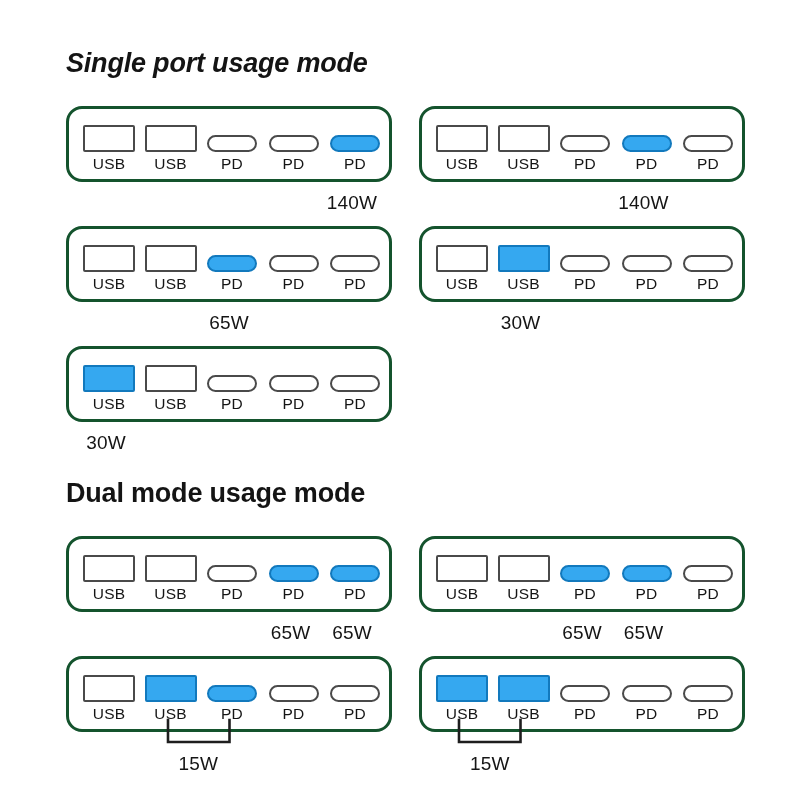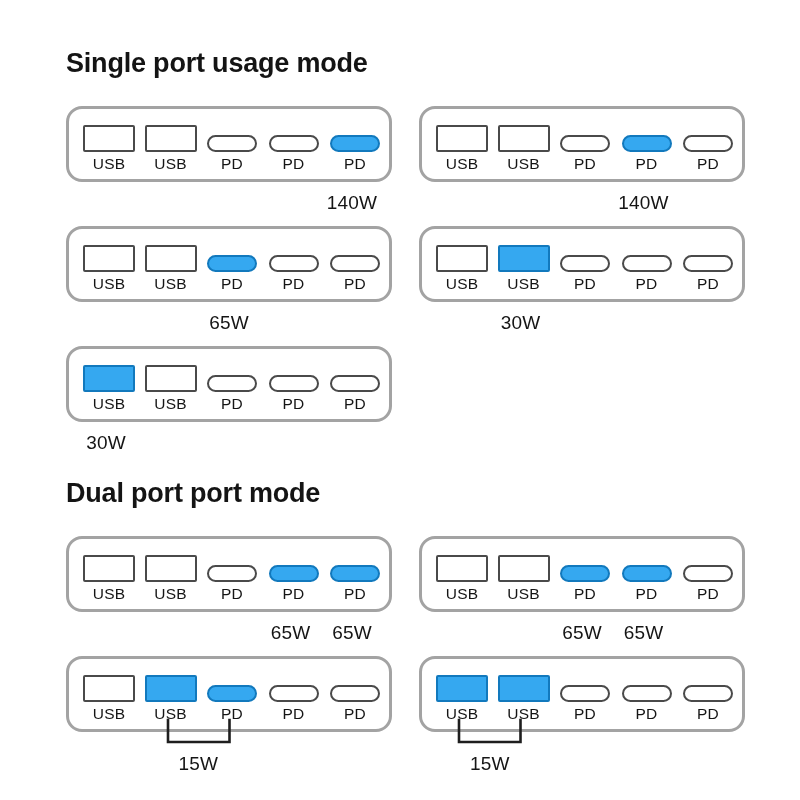--- a/index.html
+++ b/index.html
@@ -17,29 +17,29 @@
   .page { position: relative; width: 800px; height: 800px; }
 
   .section-title {
     position: absolute;
     font-size: 27px;
     font-weight: 600;
     letter-spacing: -0.2px;
     color: #141414;
     white-space: nowrap;
   }
-  #title-single { left: 66px; top: 48px; }
+  #title-single { left: 66px; top: 48px; font-style: italic; }
   #title-dual   { left: 66px; top: 478px; }
 
   
   .device {
     position: absolute;
     width: 326px;
     height: 76px;
-    border: 3px solid #a3a3a3;
+    border: 3px solid #14532d;
     border-radius: 16px;
     background: #fff;
   }
 
   .ports {
     position: absolute;
     left: 10px;
     top: 0;
     width: 306px;
     height: 100%;
@@ -103,21 +103,21 @@
   .bracket { position: absolute; }
   .bracket svg { display: block; overflow: visible; }
 </style>
 </head>
 <body>
 
 <div class="page">
 
   <h1 class="section-title" id="title-single">Single port usage mode</h1>
 
-  <h1 class="section-title" id="title-dual">Dual port port mode</h1>
+  <h1 class="section-title" id="title-dual">Dual mode usage mode</h1>
 
   <div id="devices-layer">
       <div class="device" style="left: 66px; top: 106px;">
         <div class="ports">
           <div class="port-slot port-usb">
             <div class="port-shape"></div>
             <div class="port-label">USB</div>
           </div>
           <div class="port-slot port-usb">
             <div class="port-shape"></div>

